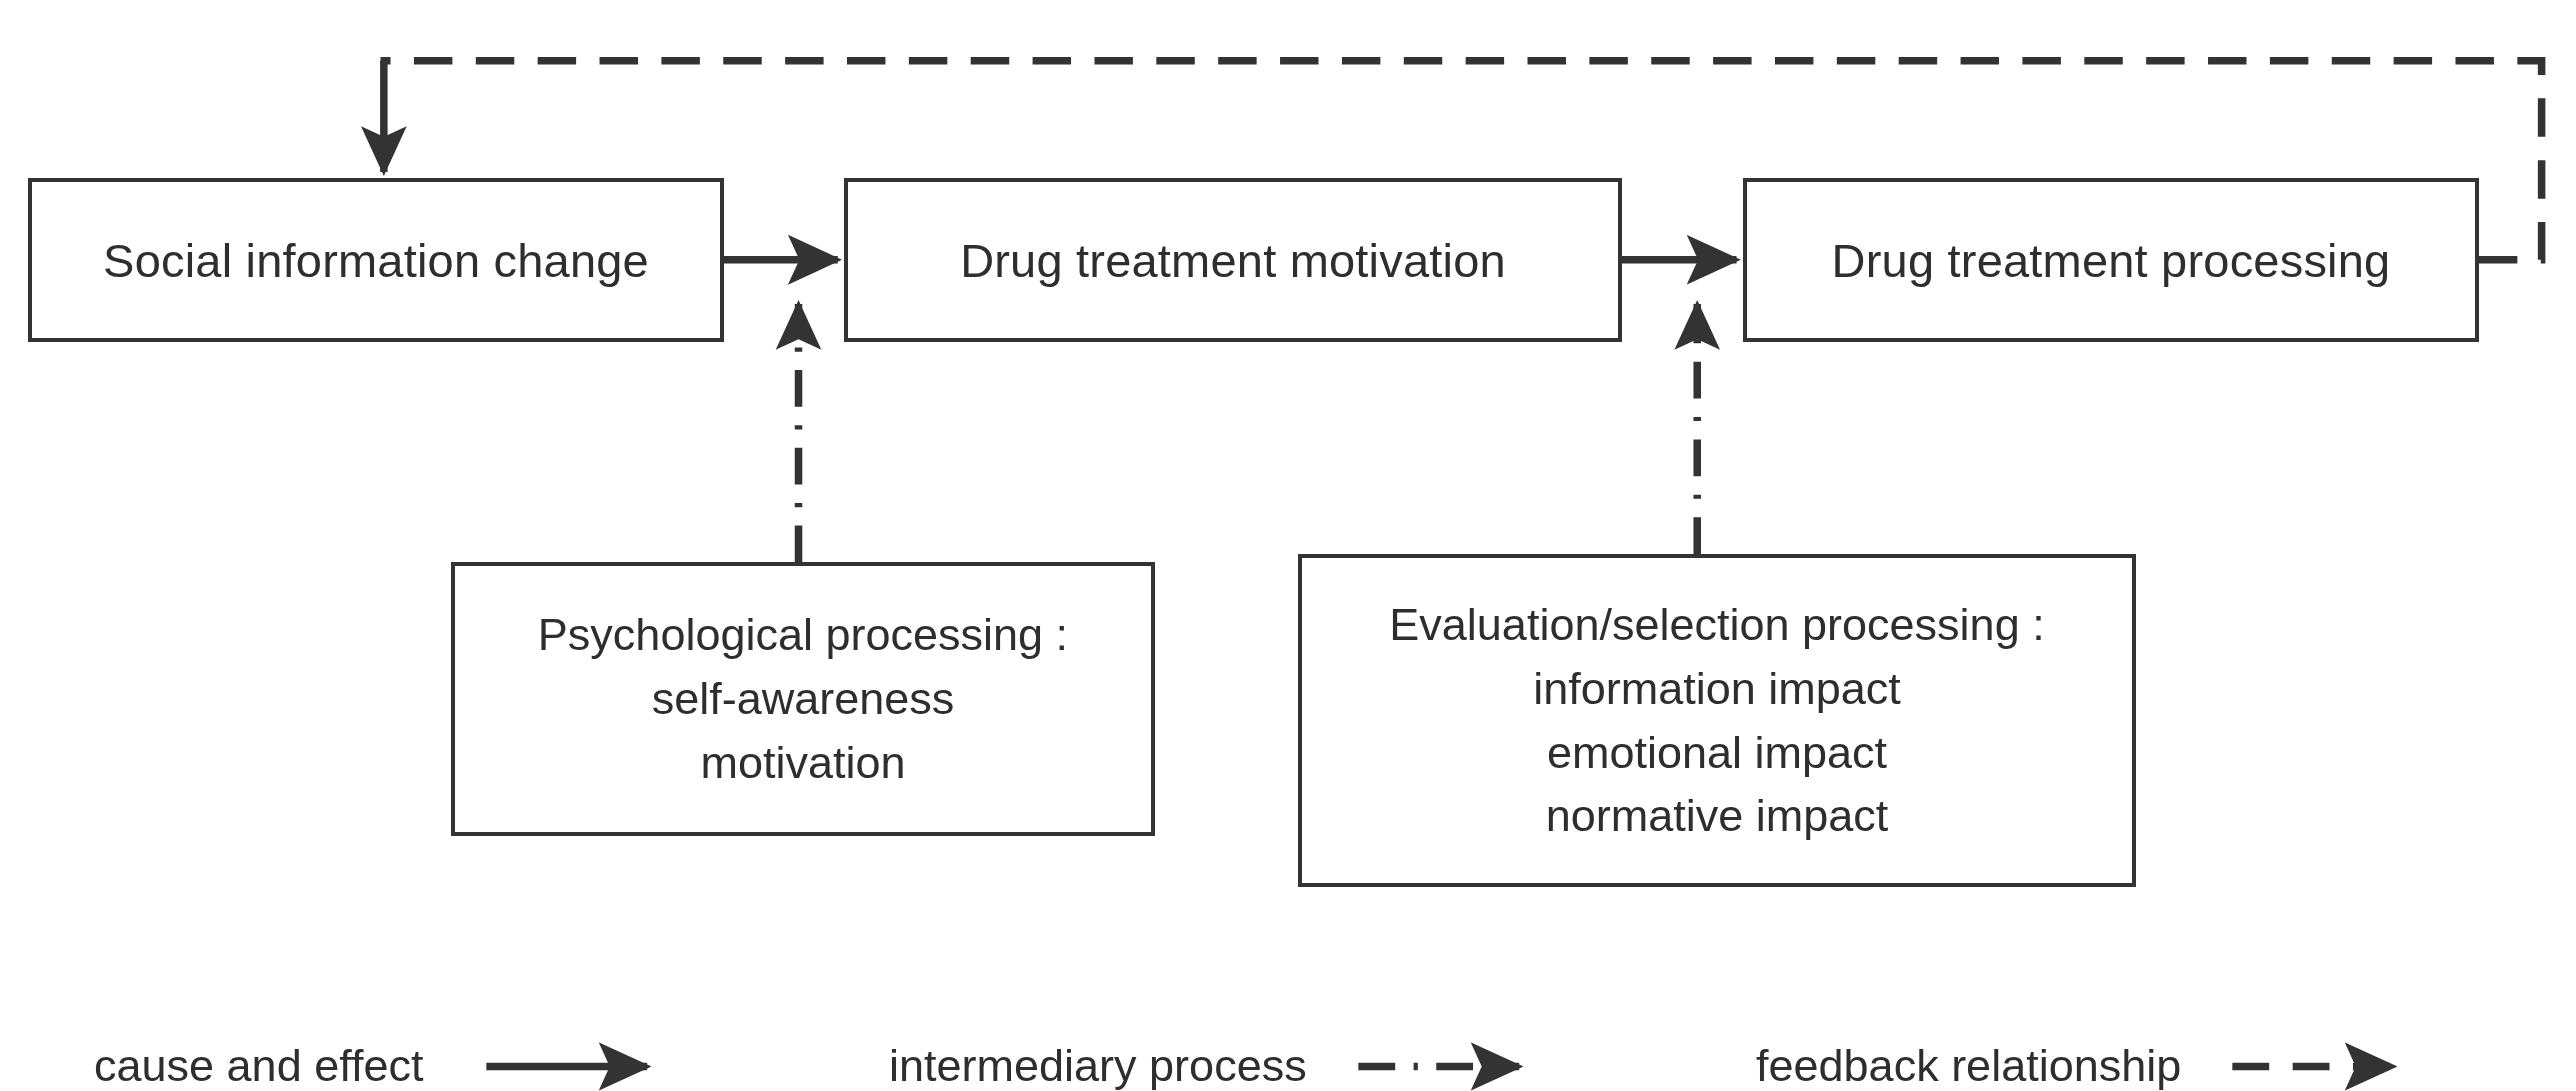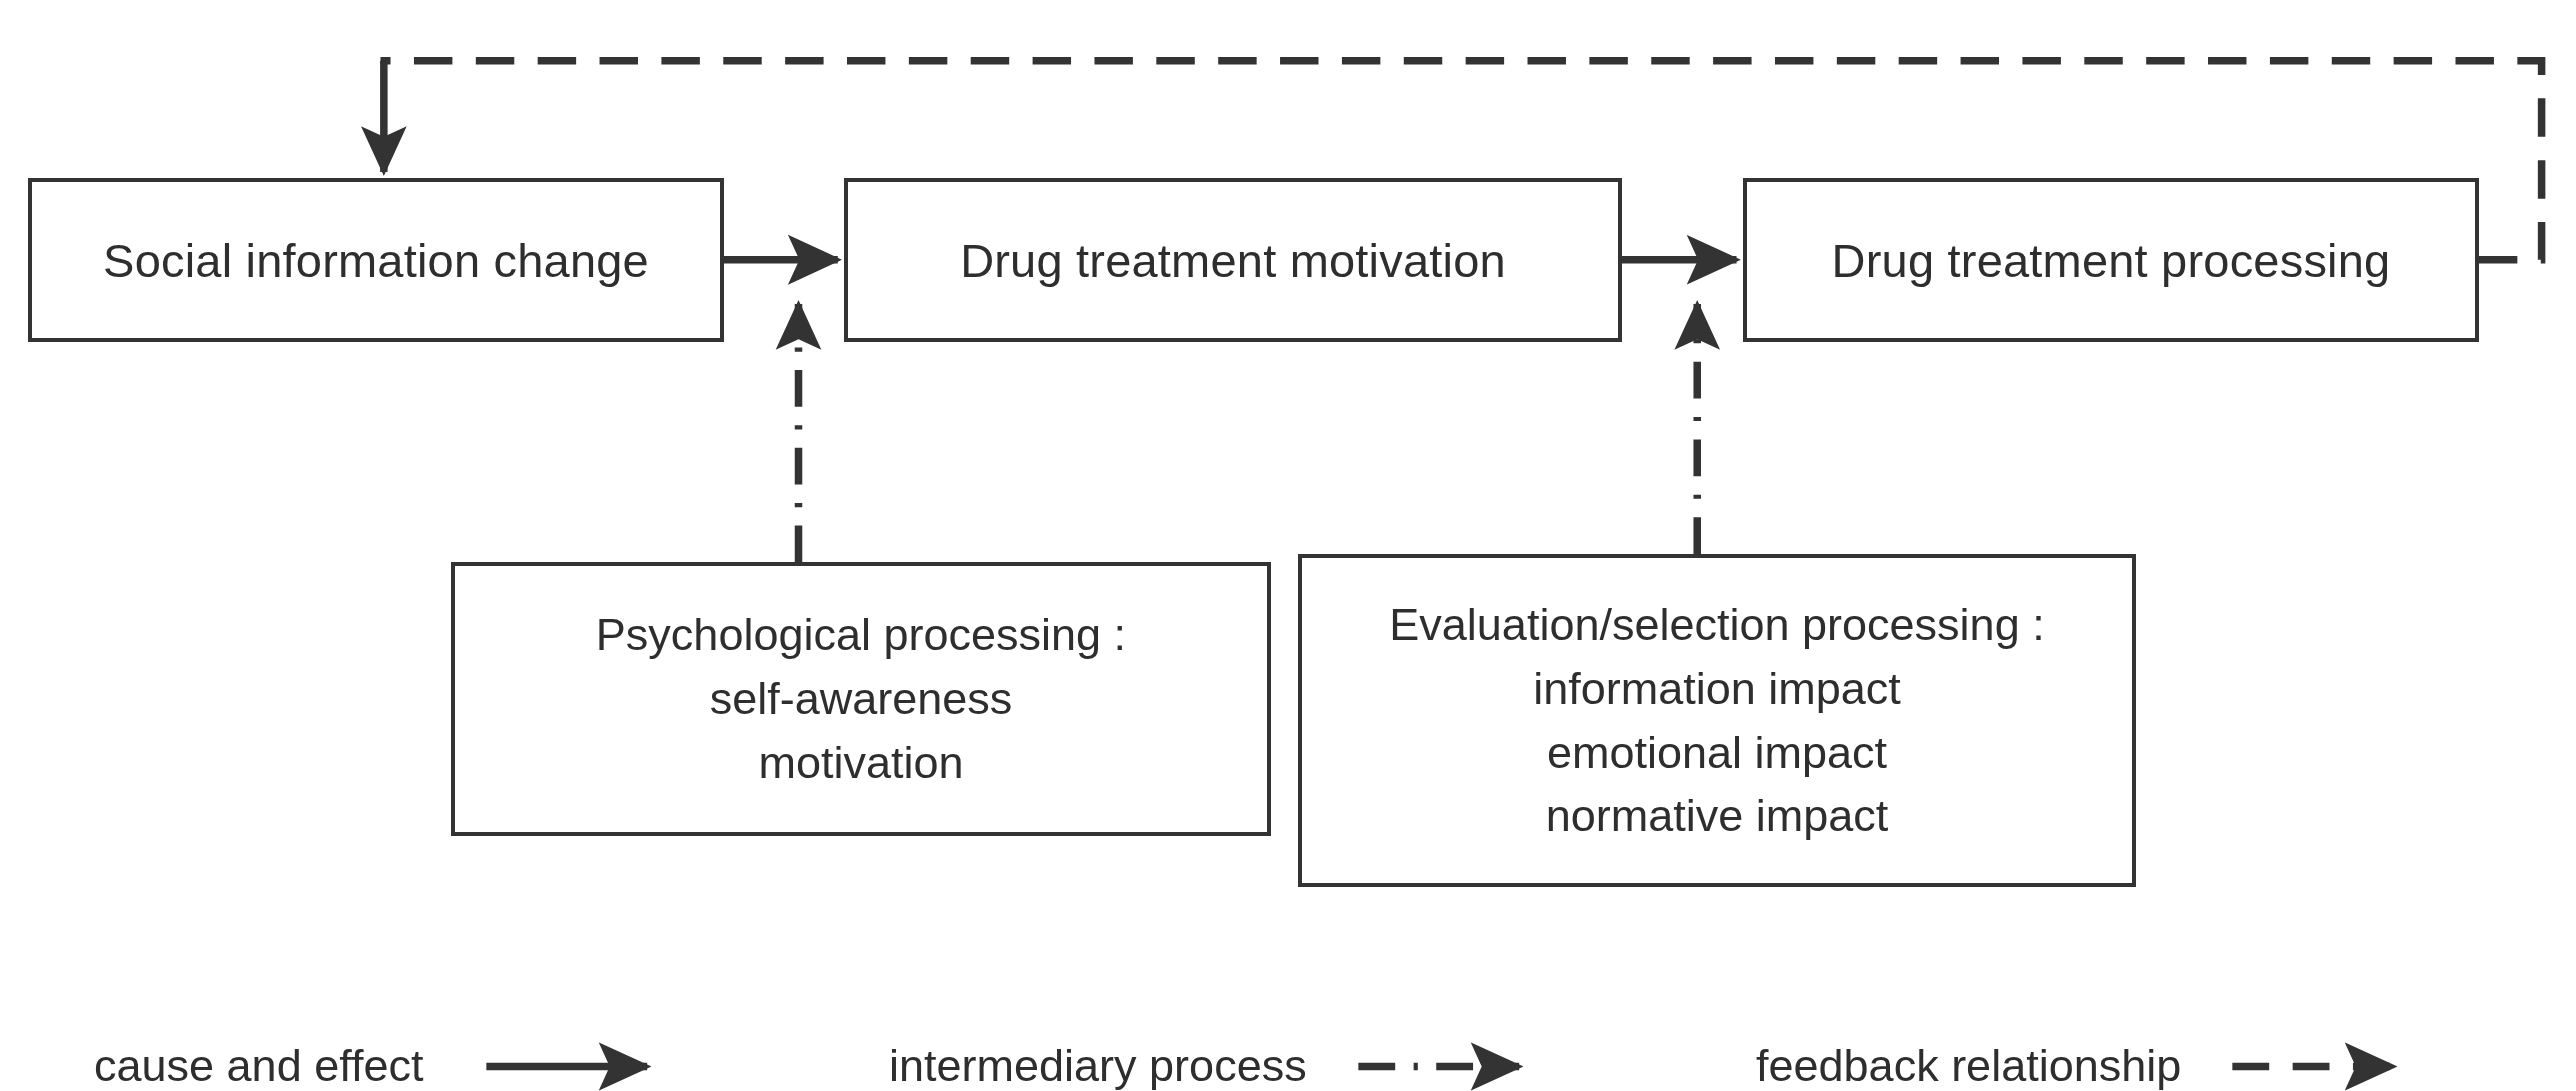--- a/index.html
+++ b/index.html
@@ -120,21 +120,21 @@
   </div>
 
   <div class="node-box" id="node-drug-treatment-motivation" style="left:844px; top:144px; width:778px; height:164px;">
     <span class="node-label">Drug treatment motivation</span>
   </div>
 
   <div class="node-box" id="node-drug-treatment-conformity" style="left:1743px; top:144px; width:736px; height:164px;">
     <span class="node-label">Drug treatment processing</span>
   </div>
 
-  <div class="node-box" id="node-psychological-processing" style="left:451px; top:528px; width:820px; height:274px;">
+  <div class="node-box" id="node-psychological-processing" style="left:451px; top:528px; width:704px; height:274px;">
     <div class="node-multiline">
       <div>Psychological processing :</div>
       <div>self-awareness</div>
       <div>motivation</div>
     </div>
   </div>
 
   <div class="node-box" id="node-evaluation-selection-processing" style="left:1298px; top:520px; width:838px; height:333px;">
     <div class="node-multiline">
       <div>Evaluation/selection processing :</div>

